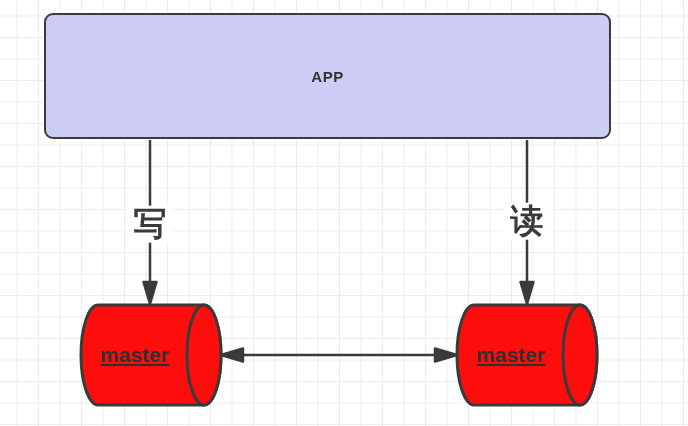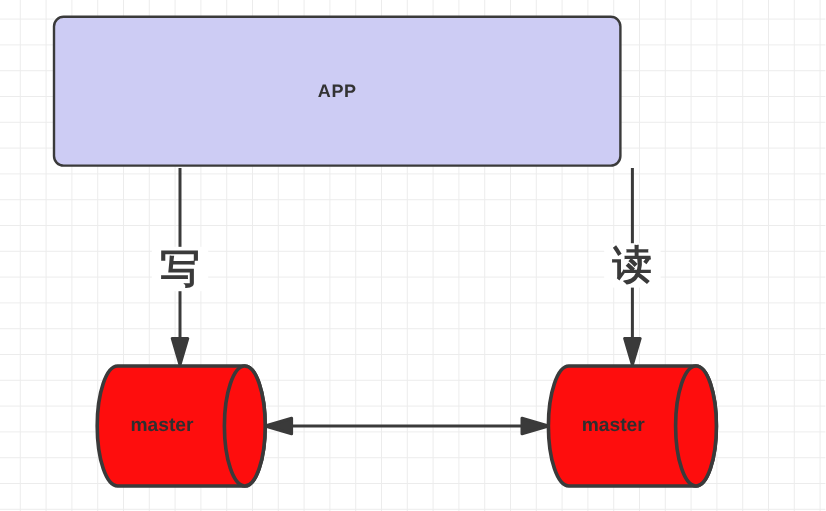--- a/index.html
+++ b/index.html
@@ -16,21 +16,21 @@
       linear-gradient(to right, #ececec 1px, transparent 1px),
       linear-gradient(to bottom, #ececec 1px, transparent 1px);
     background-size: 21.5px 21.5px;
     background-position: -5px -6px;
   }
 
   .app-node {
     position: absolute;
     left: 44px;
     top: 13px;
-    width: 474px;
+    width: 567px;
     height: 126px;
     background: #cdccf4;
     border: 2.5px solid #3a3a3a;
     border-radius: 9px;
     display: flex;
     align-items: center;
     justify-content: center;
   }
   .app-label {
     font-size: 15px;
@@ -55,24 +55,25 @@
     font-size: 33px;
     font-weight: bold;
     color: #3a3a3a;
     line-height: 1.05;
     white-space: nowrap;
   }
 
   .db-label {
     position: absolute;
     transform: translate(-50%, -50%);
-    font-size: 16px;
+    font-size: 21px;
     font-weight: bold;
     color: #2f2f2f;
     white-space: nowrap;
+    text-decoration: underline;
   }
 </style>
 </head>
 <body>
 
 <div class="canvas">
 
   <div class="app-node">
     <span class="app-label">APP</span>
   </div>

